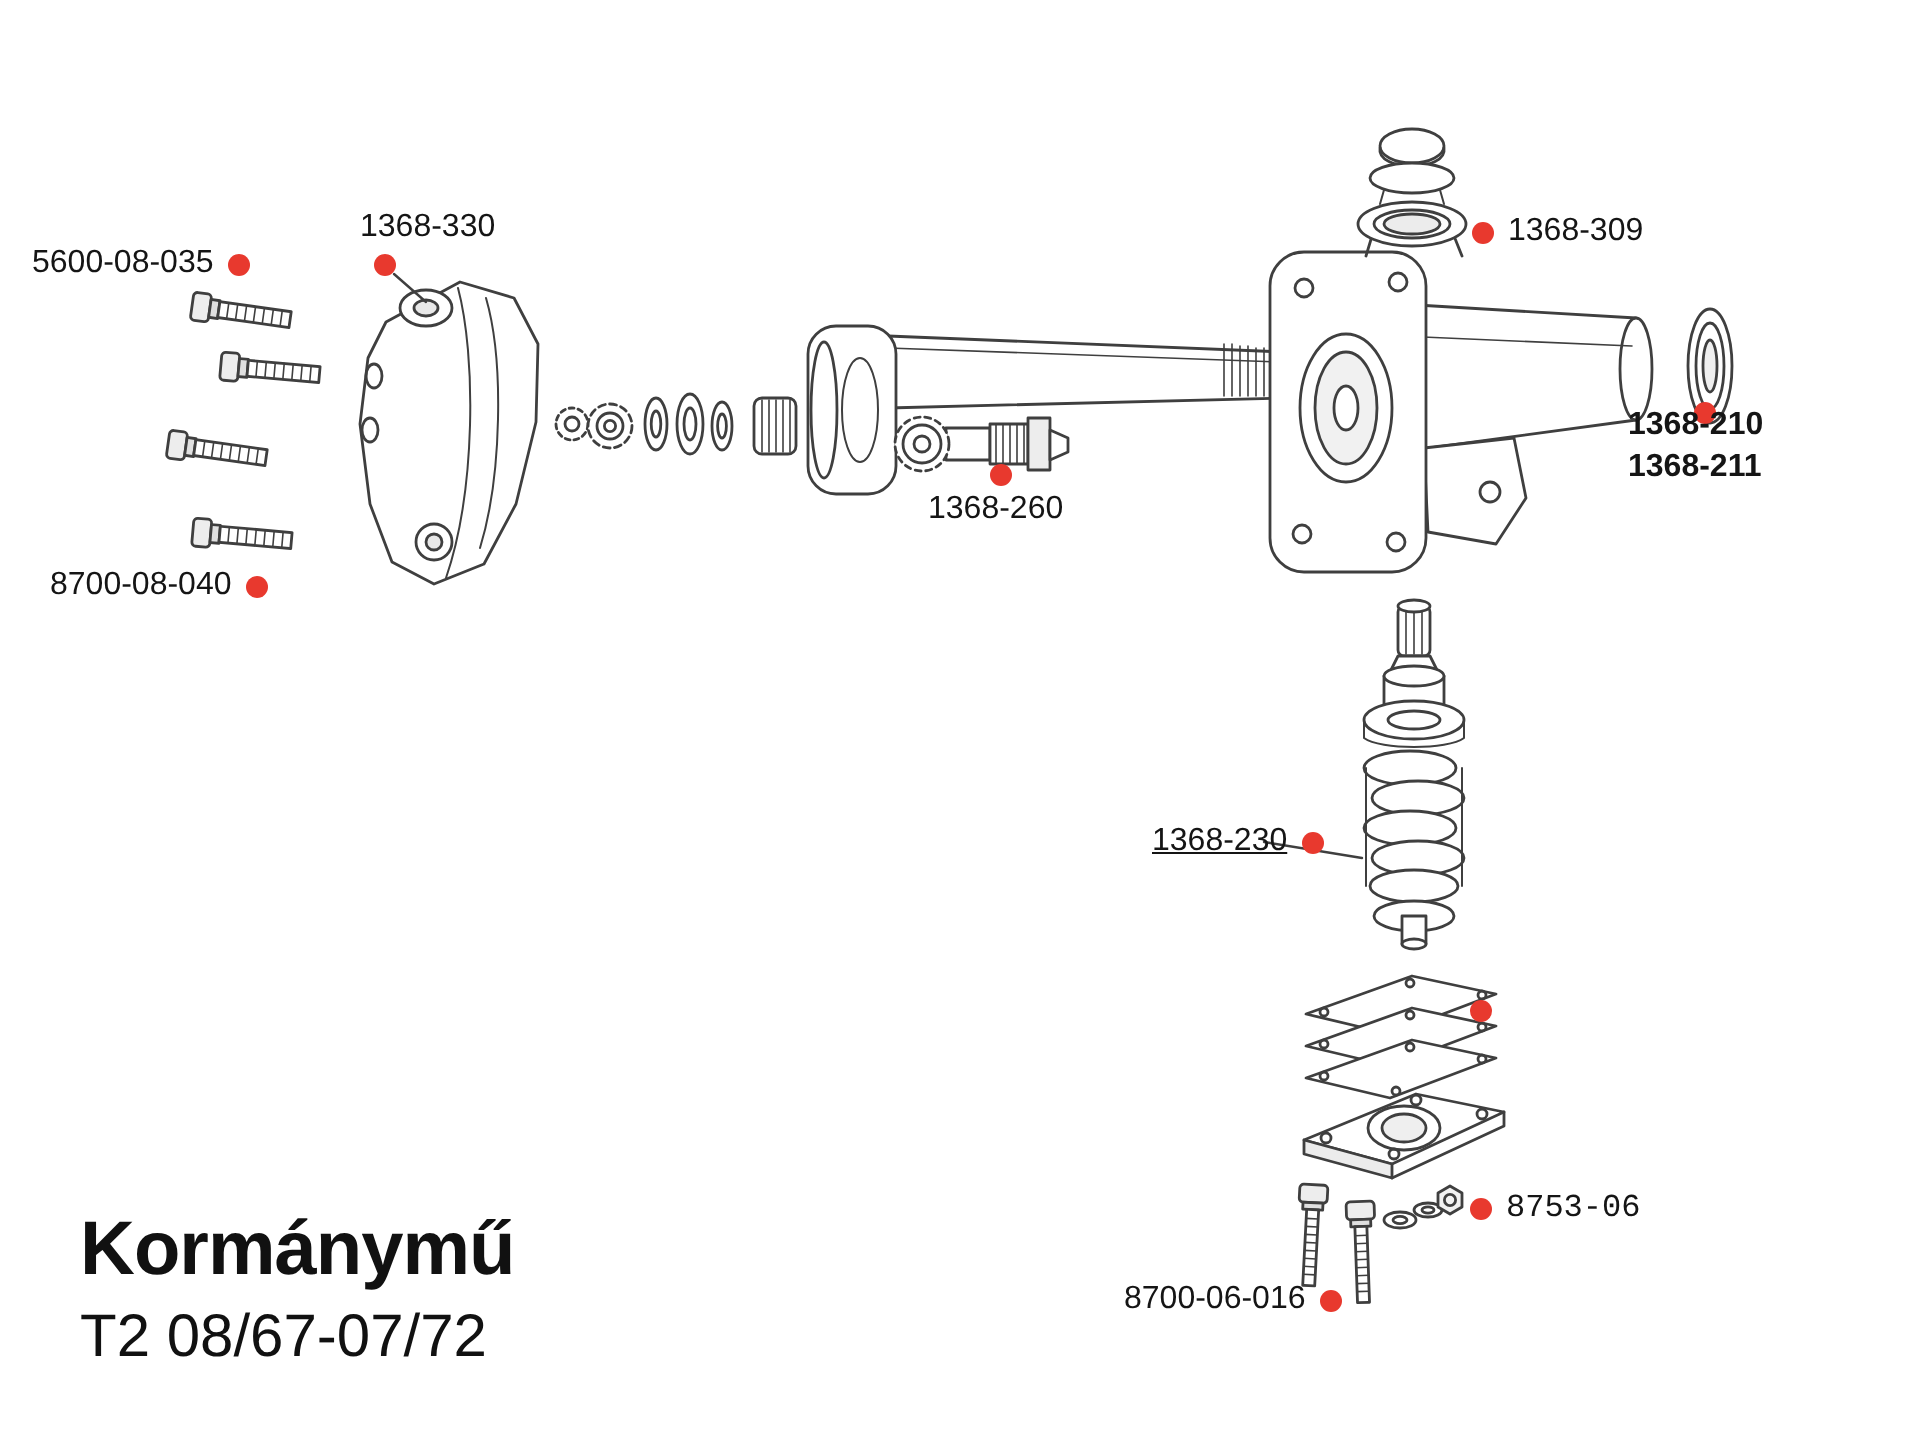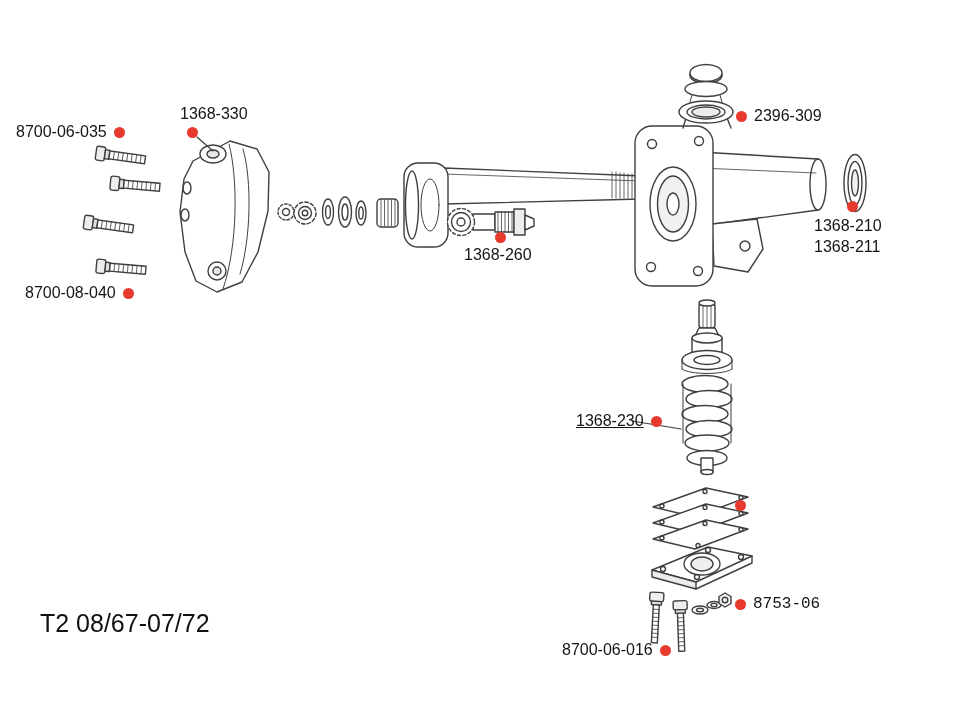--- a/index.html
+++ b/index.html
@@ -37,21 +37,21 @@
   .dot.abs { position:absolute; cursor:pointer; }
 
   .title-block { position:absolute; left:40px; top:604px; }
   .title-block h1 {
     font-size:38px;
     font-weight:700;
     letter-spacing:-0.5px;
     color:#111;
   }
   .title-block .sub {
-    font-size:25px;
+    font-size:30px;
     font-weight:400;
     margin-top:5px;
     color:#111;
   }
 </style>
 </head>
 <body>
 
 <div class="stage">
 
@@ -217,46 +217,46 @@
         <path d="M731 596.5 L731 603.5 L725 607 L719 603.5 L719 596.5 L725 593 Z" fill="#f2f2f2"></path>
         <circle cx="725" cy="600" r="2.8"></circle>
       </g>
 
       <path d="M197 137 L213 151" stroke-width="1.2"></path>
       <path d="M632 421 L681 429" stroke-width="1.2"></path>
     </g>
   </svg>
 
   <div class="label" style="left:16px; top:122px;">
-    <span class="txt">8700-06-035</span>
+    <span class="txt">5600-08-035</span>
     <span class="dot"></span>
   </div>
 
   <div class="label" style="left:180px; top:104px;">
     <span class="txt">1368-330</span>
   </div>
   <span class="dot abs" style="left:187px; top:127px;"></span>
 
   <div class="label" style="left:25px; top:283px;justify-content:space-between;">
     <span class="txt">8700-08-040</span>
     <span class="dot"></span>
   </div>
 
   <span class="dot abs" style="left:495px; top:232px;"></span>
   <div class="label" style="left:464px; top:245px;text-align:center;">
     <span class="txt">1368-260</span>
   </div>
 
   <div class="label" style="left:736px; top:106px;">
     <span class="dot"></span>
-    <span class="txt">2396-309</span>
+    <span class="txt">1368-309</span>
   </div>
 
   <span class="dot abs" style="left:847px; top:201px;"></span>
-  <div class="label block" style="left:814px; top:215px;">
+  <div class="label block" style="left:814px; top:202px;font-weight:bold;">
     <div class="line">1368-210</div>
     <div class="line">1368-211</div>
   </div>
 
   <div class="label" style="left:576px; top:411px;text-decoration:underline;">
     <span class="txt">1368-230</span>
     <span class="dot"></span>
   </div>
 
   <span class="dot abs" style="left:735px; top:500px;"></span>
@@ -265,16 +265,17 @@
     <span class="dot"></span>
     <span class="txt">8753-06</span>
   </div>
 
   <div class="label" style="left:562px; top:640px;">
     <span class="txt">8700-06-016</span>
     <span class="dot"></span>
   </div>
 
   <div class="title-block">
+    <h1>Kormánymű</h1>
     <div class="sub">T2 08/67-07/72</div>
   </div>
 
 </div>
 
 </body></html>

